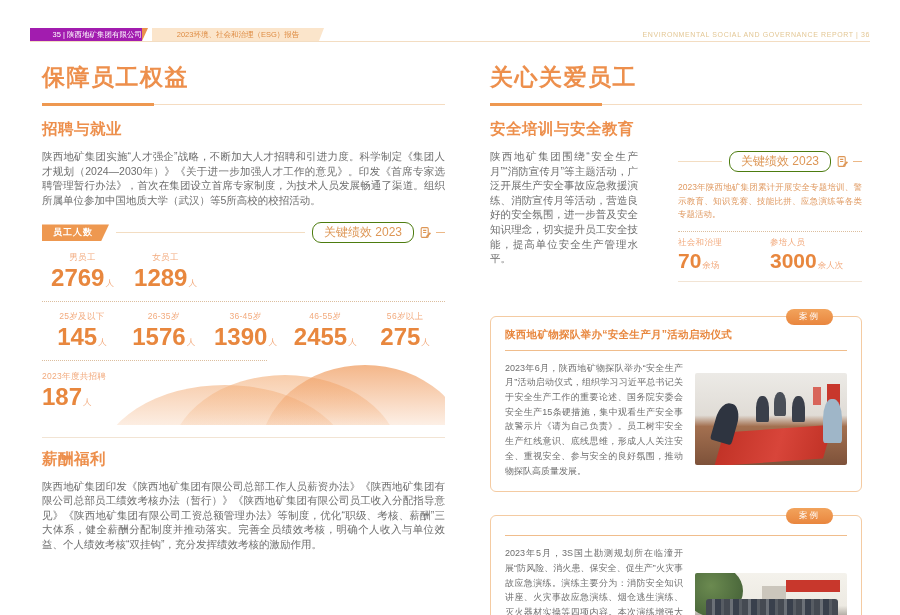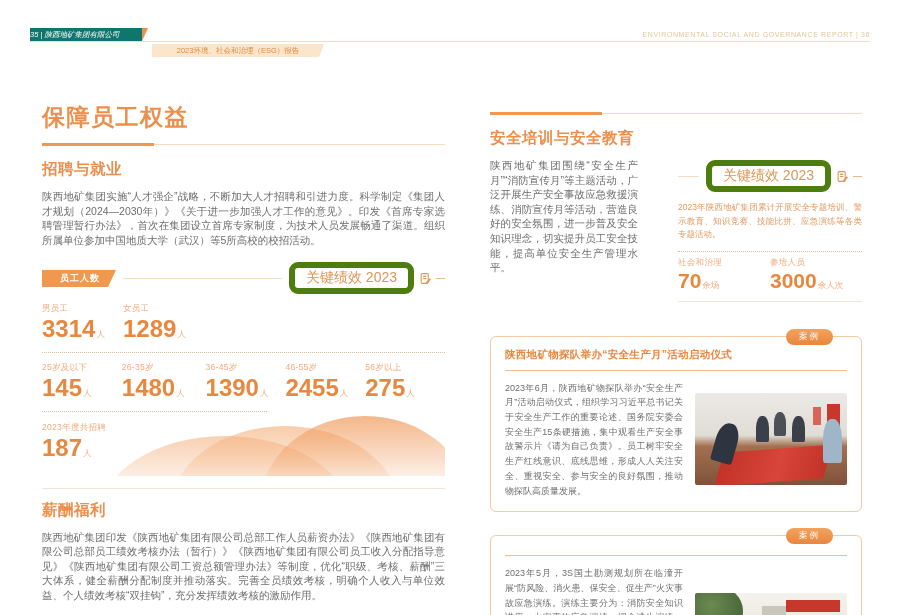--- a/index.html
+++ b/index.html
@@ -2,56 +2,56 @@
 <html><head>
 <meta charset="utf-8">
 <style>
   * { margin:0; padding:0; box-sizing:border-box; }
   html,body { background:#fff; }
   body { font-family:"Liberation Sans","DejaVu Sans",sans-serif; }
   #canvas { position:relative; width:900px; height:615px; background:#fff; overflow:hidden; }
 
   
   .header-bar { position:absolute; top:28px; left:30px; right:30px; height:13px; }
-  .tab-company { position:absolute; left:0; top:0; height:13px; width:112px; background:#0f766e;
-    color:#fff; font-size:7.5px; line-height:13px; text-align:left; white-space:nowrap;font-style:italic; }
+  .tab-company { position:absolute; left:0; top:0; height:13px; width:112px; background:#a21caf;
+    color:#fff; font-size:7.5px; line-height:13px; text-align:right; white-space:nowrap; }
   .tab-company::after { content:""; position:absolute; right:-6px; top:0;
     border-top:13px solid #E9904C; border-right:6px solid transparent; }
-  .tab-report { position:absolute; left:122px; top:16px; height:13px; width:172px; background:#FBE5CB;
+  .tab-report { position:absolute; left:122px; top:0; height:13px; width:172px; background:#FBE5CB;
     color:#DE8B42; font-size:7.5px; line-height:13px; text-align:center; white-space:nowrap;
     clip-path:polygon(0 0,100% 0,calc(100% - 5px) 100%,0 100%); }
   .header-rule { position:absolute; left:0; right:0; top:13px; height:1px; background:#F3DDC2; }
   .header-right { position:absolute; right:0; top:0; line-height:13px; font-size:7px;
     color:#E3C795; letter-spacing:.6px; white-space:nowrap; }
 
   
-  .page { position:absolute; top:62px;margin-top:40px; }
+  .page { position:absolute; top:62px; }
   #pageL { left:42px; width:403px; }
   #pageR { left:490px; width:372px; }
 
   .page-title { font-size:23px; font-weight:bold; color:#ED8F4C; letter-spacing:1.5px; }
   .title-rule { position:relative; height:3px; margin:10px 0 13px; }
   .title-rule .thin { position:absolute; left:0; right:0; top:1px; height:1px; background:#F5DCC1; }
   .title-rule .bold { position:absolute; left:0; top:0; height:3px; width:112px; background:#EE9850; }
 
   .section-heading { font-size:15.5px; font-weight:bold; color:#ED8F4C; margin:6px 0 9px; letter-spacing:.5px; }
   .body-text { font-size:10.5px; color:#6E6E6E; line-height:14.6px; text-align:justify; }
 
   
   .stats-head { display:flex; align-items:center; margin-top:15px; }
   .stats-tag { background:#EE9850; color:#fff; font-size:9px; font-weight:bold;
-    padding:2px 16px 2px 18px; letter-spacing:1px; white-space:nowrap;
+    padding:2px 16px 2px 11px; letter-spacing:1px; white-space:nowrap;
     clip-path:polygon(0 0,100% 0,calc(100% - 8px) 100%,0 100%); }
   .head-line { flex:1; height:1px; background:#F3DDC2; margin:0 7px; }
-  .kpi-pill { border:6px solid #4d7c0f; border-radius:9px; color:#DD9655; font-size:14px;
+  .kpi-pill { border:1px solid #4d7c0f; border-radius:9px; color:#DD9655; font-size:12px;
     padding:1px 11px; white-space:nowrap; }
   .kpi-icon { margin:0 0 0 5px; display:flex; align-items:center; }
   .kpi-dash { width:9px; height:1px; background:#ECB887; margin-left:4px; }
 
-  .stat-row { display:flex; margin-top:9px; }
+  .stat-row { display:flex; margin-top:9px;text-align:center; }
   .stat { width:81px; }
   .stat.w2 { width:85px; }
   .stat-label { font-size:8.5px; color:#F2AA7D; letter-spacing:.3px; }
   .stat-value { font-size:24px; font-weight:bold; color:#E8873E; line-height:1.15; white-space:nowrap; }
   .stat-unit { font-size:8.5px; color:#F2AA7D; font-weight:normal; margin-left:1px; }
 
   .dotted { border-top:1px dotted #DCBE9E; margin-top:9px; }
   .dotted.short { width:225px; }
 
   .recruit-block { position:relative; height:64px; margin-top:4px; }
@@ -145,38 +145,38 @@
           <path d="M7.5 8h6M7.5 12h6"></path>
           <path d="M14 17.5l6-6 2.2 2.2-6 6-3.4 1.2z" fill="#DD9655" stroke="none"></path>
         </svg>
       </span>
       <div class="kpi-dash"></div>
     </div>
 
     <div class="stat-row">
       <div class="stat">
         <div class="stat-label">男员工</div>
-        <div class="stat-value"><span>3314</span><span class="stat-unit">人</span></div>
+        <div class="stat-value"><span>2769</span><span class="stat-unit">人</span></div>
       </div>
       <div class="stat w2">
         <div class="stat-label">女员工</div>
         <div class="stat-value"><span>1289</span><span class="stat-unit">人</span></div>
       </div>
     </div>
 
     <div class="dotted"></div>
 
     <div class="stat-row">
       <div class="stat">
         <div class="stat-label">25岁及以下</div>
         <div class="stat-value"><span>145</span><span class="stat-unit">人</span></div>
       </div>
       <div class="stat w2">
         <div class="stat-label">26-35岁</div>
-        <div class="stat-value"><span>1480</span><span class="stat-unit">人</span></div>
+        <div class="stat-value"><span>1576</span><span class="stat-unit">人</span></div>
       </div>
       <div class="stat">
         <div class="stat-label">36-45岁</div>
         <div class="stat-value"><span>1390</span><span class="stat-unit">人</span></div>
       </div>
       <div class="stat">
         <div class="stat-label">46-55岁</div>
         <div class="stat-value"><span>2455</span><span class="stat-unit">人</span></div>
       </div>
       <div class="stat">
@@ -199,20 +199,21 @@
       </div>
     </div>
 
     <div class="hr"></div>
 
     <div class="section-heading">薪酬福利</div>
     <div class="body-text">陕西地矿集团印发《陕西地矿集团有限公司总部工作人员薪资办法》《陕西地矿集团有限公司总部员工绩效考核办法（暂行）》《陕西地矿集团有限公司员工收入分配指导意见》《陕西地矿集团有限公司工资总额管理办法》等制度，优化“职级、考核、薪酬”三大体系，健全薪酬分配制度并推动落实。完善全员绩效考核，明确个人收入与单位效益、个人绩效考核“双挂钩”，充分发挥绩效考核的激励作用。</div>
   </div>
 
   <div class="page" id="pageR">
+    <div class="page-title">关心关爱员工</div>
     <div class="title-rule">
       <div class="thin"></div>
       <div class="bold"></div>
     </div>
 
     <div class="section-heading">安全培训与安全教育</div>
 
     <div class="safety-cols">
       <div class="body-text safety-body">陕西地矿集团围绕“安全生产月”“消防宣传月”等主题活动，广泛开展生产安全事故应急救援演练、消防宣传月等活动，营造良好的安全氛围，进一步普及安全知识理念，切实提升员工安全技能，提高单位安全生产管理水平。</div>
 

